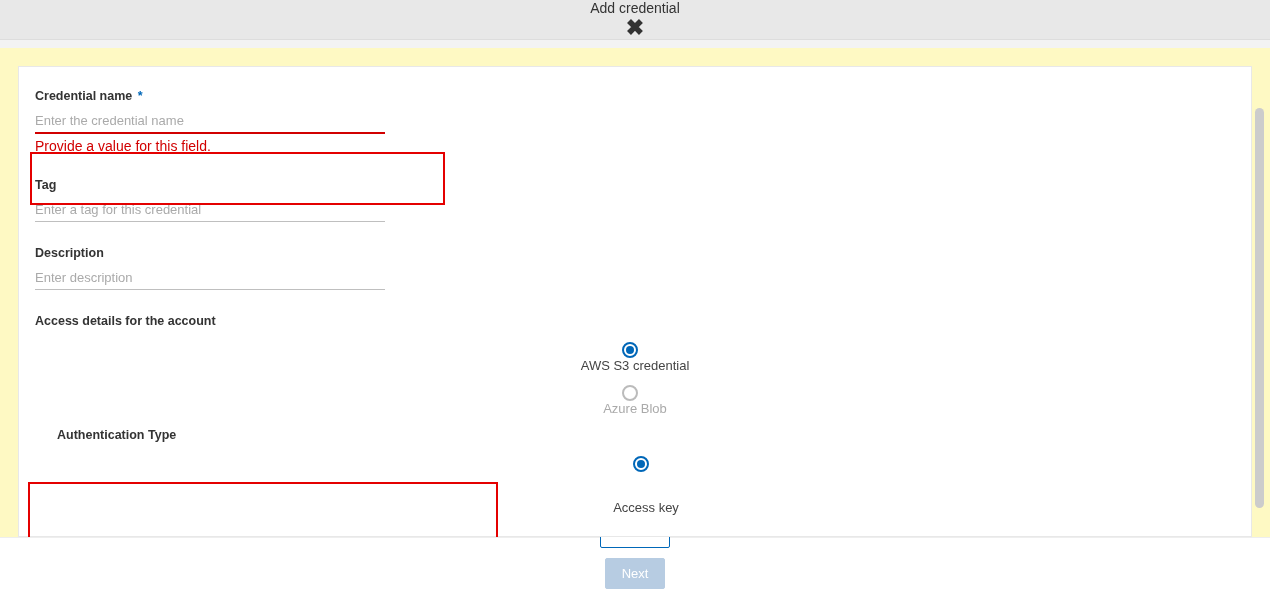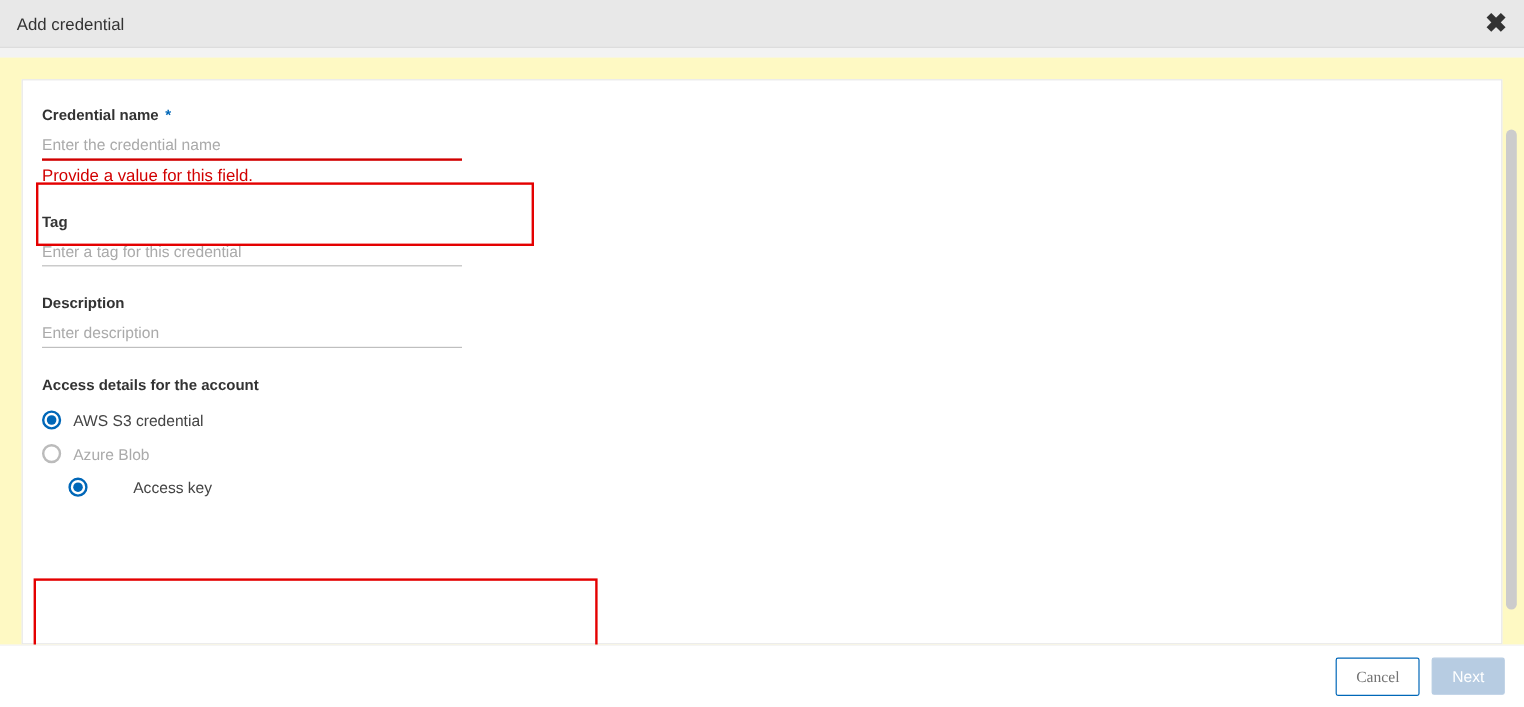--- a/index.html
+++ b/index.html
@@ -1,15 +1,15 @@
 <!DOCTYPE html>
 <html><head>
 <meta charset="utf-8">
 <style>
-  * { box-sizing: border-box; margin: 0; padding: 0; }
+  * { box-sizing: border-box; margin: 0; padding: 0; flex-direction: column; }
   body {
     font-family: Arial, Helvetica, sans-serif;
     background: #fff;
     width: 1270px;
     height: 589px;
     overflow: hidden;
     position: relative;
   }
   .modal {
     position: absolute;
@@ -192,20 +192,21 @@
             </span>
           <span class="radio-label">AWS S3 credential</span>
         </div>
 
         <div class="radio-row">
           <span class="radio-outer"></span>
           <span class="radio-label disabled">Azure Blob</span>
         </div>
 
         <div class="auth-section">
+          <div class="section-heading">Authentication Type</div>
 
           <div class="radio-row auth-radio">
             <span class="radio-outer selected">
                 <span class="radio-inner"></span>
               </span>
             <span class="radio-label">Access key</span>
           </div>
 
           <div class="inner-fields">
 

